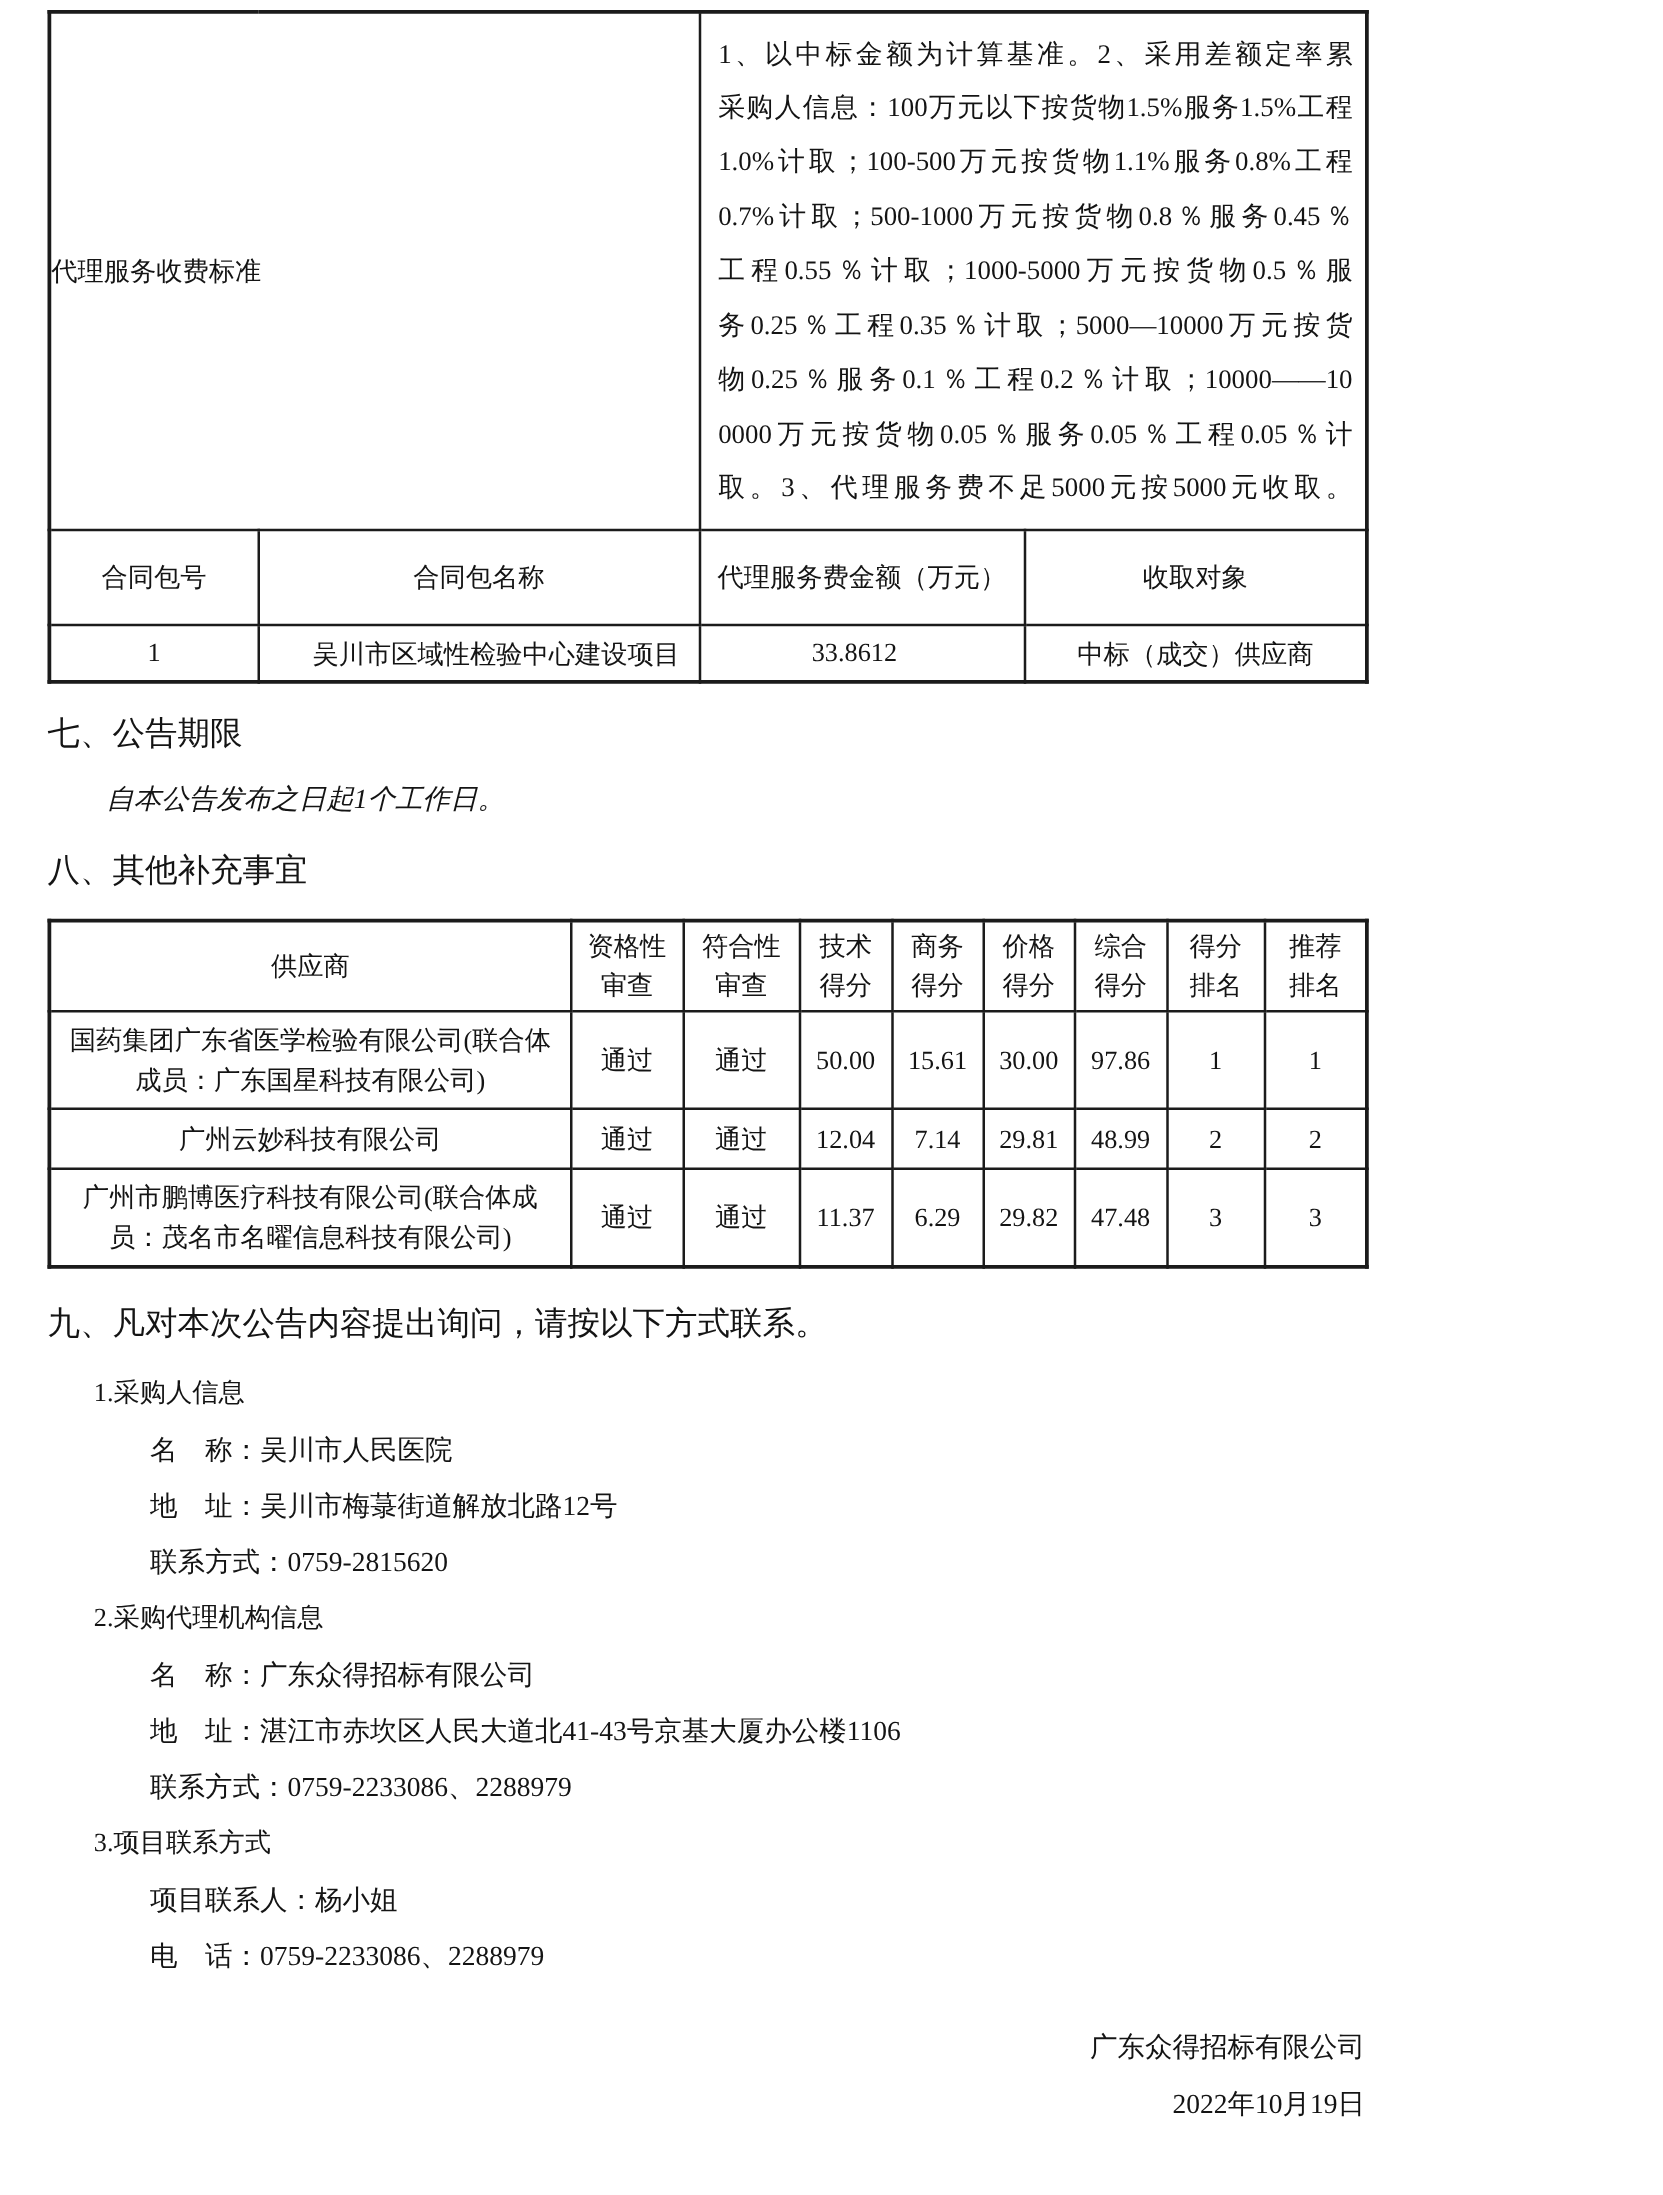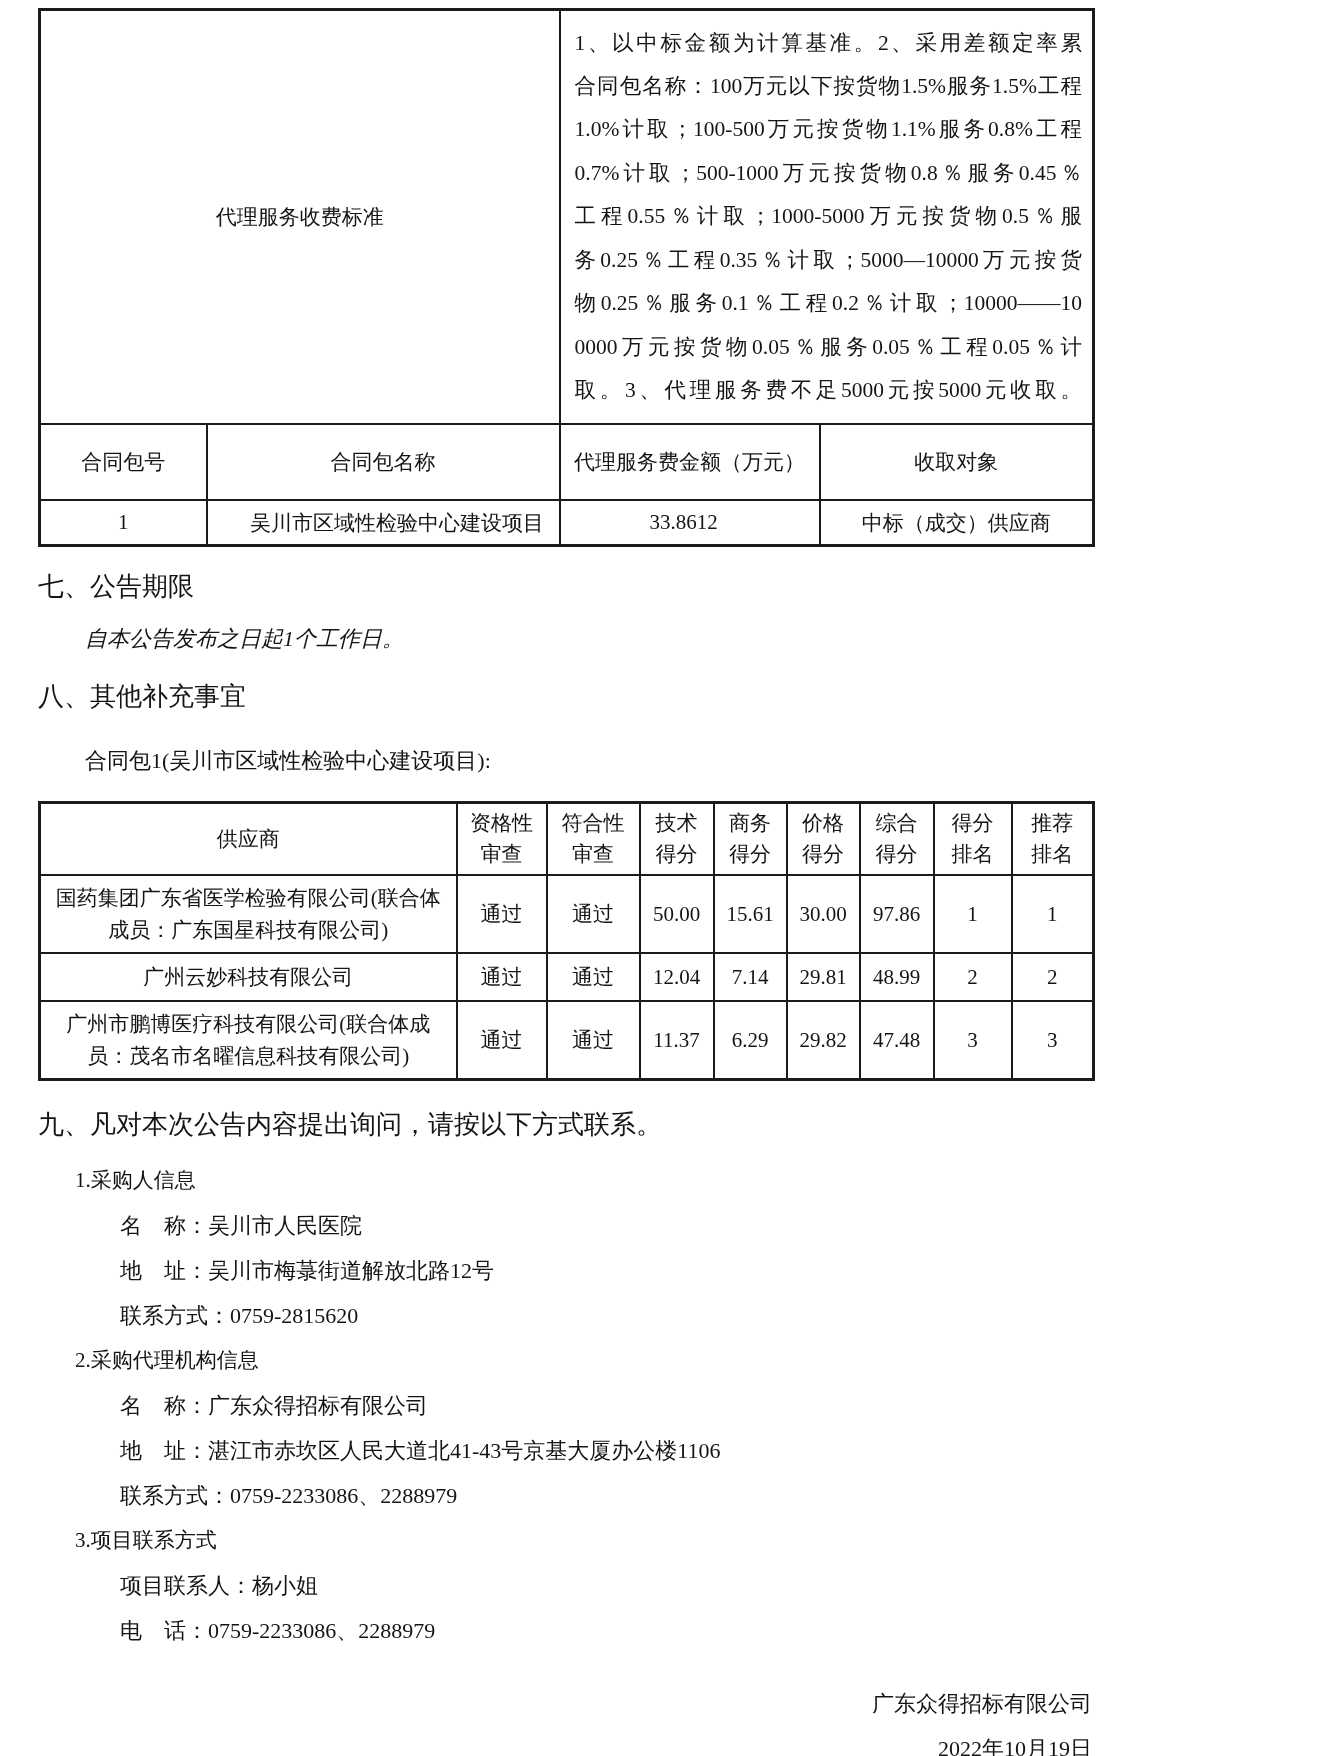--- a/index.html
+++ b/index.html
@@ -11,21 +11,21 @@
     font-family:"Liberation Serif","DejaVu Serif",serif;
     overflow:hidden;
     box-sizing:border-box;
     padding:8px 238px 0 38px;
   }
   table{border-collapse:collapse;table-layout:fixed;width:1054px;}
   table{border:3px solid #1b1b1b;}
   td,th{border:2px solid #1b1b1b;padding:0;font-size:21px;font-weight:normal;vertical-align:middle;}
 
   
-  .t1 .fee-label-cell{text-align:center;}
+  .t1 .fee-label-cell{text-align:left;}
   .t1 .fee-text-cell{padding:5px 10px 5px 14px;height:402px;vertical-align:middle;}
   .fee-line{line-height:43.4px;text-align:justify;text-align-last:justify;font-size:21.5px;}
   .t1 .head-row td{height:74px;text-align:center;}
   .t1 .data-row td{height:43px;text-align:center;}
   .t1 .cell-name{text-align:left;padding-left:28px;}
   .t1 .cell-amount{text-align:right;padding-right:12px;}
 
   
   .t2{margin-top:20px;border-radius:28px;}
   .t2 th{height:70px;text-align:center;line-height:31px;}
@@ -62,21 +62,21 @@
       <col style="width:167px">
         <col style="width:353px">
         <col style="width:260px">
         <col style="width:274px">
     </colgroup>
     <tbody>
         <tr>
       <td colspan="2" class="fee-label-cell">代理服务收费标准</td>
       <td colspan="2" class="fee-text-cell">
         <div class="fee-line">1、以中标金额为计算基准。2、采用差额定率累</div>
-        <div class="fee-line">合同包名称：100万元以下按货物1.5%服务1.5%工程</div>
+        <div class="fee-line">采购人信息：100万元以下按货物1.5%服务1.5%工程</div>
         <div class="fee-line">1.0%计取；100-500万元按货物1.1%服务0.8%工程</div>
         <div class="fee-line">0.7%计取；500-1000万元按货物0.8％服务0.45％</div>
         <div class="fee-line">工程0.55％计取；1000-5000万元按货物0.5％服</div>
         <div class="fee-line">务0.25％工程0.35％计取；5000—10000万元按货</div>
         <div class="fee-line">物0.25％服务0.1％工程0.2％计取；10000——10</div>
         <div class="fee-line">0000万元按货物0.05％服务0.05％工程0.05％计</div>
         <div class="fee-line">取。3、代理服务费不足5000元按5000元收取。</div>
       </td>
     </tr>
     <tr class="head-row">
@@ -91,21 +91,20 @@
       <td class="cell-amount">33.8612</td>
       <td>中标（成交）供应商</td>
     </tr>
   </tbody>
     </table>
 
   <h2 class="sec sec7">七、公告期限</h2>
   <div class="body-line s7-body">自本公告发布之日起1个工作日。</div>
 
   <h2 class="sec sec8">八、其他补充事宜</h2>
-  <div class="body-line s8-body">合同包1(吴川市区域性检验中心建设项目):</div>
 
   <table class="t2">
     <colgroup>
       <col style="width:417px">
         <col style="width:90px">
         <col style="width:93px">
         <col style="width:74px">
       <col style="width:73px">
         <col style="width:73px">
         <col style="width:74px">

